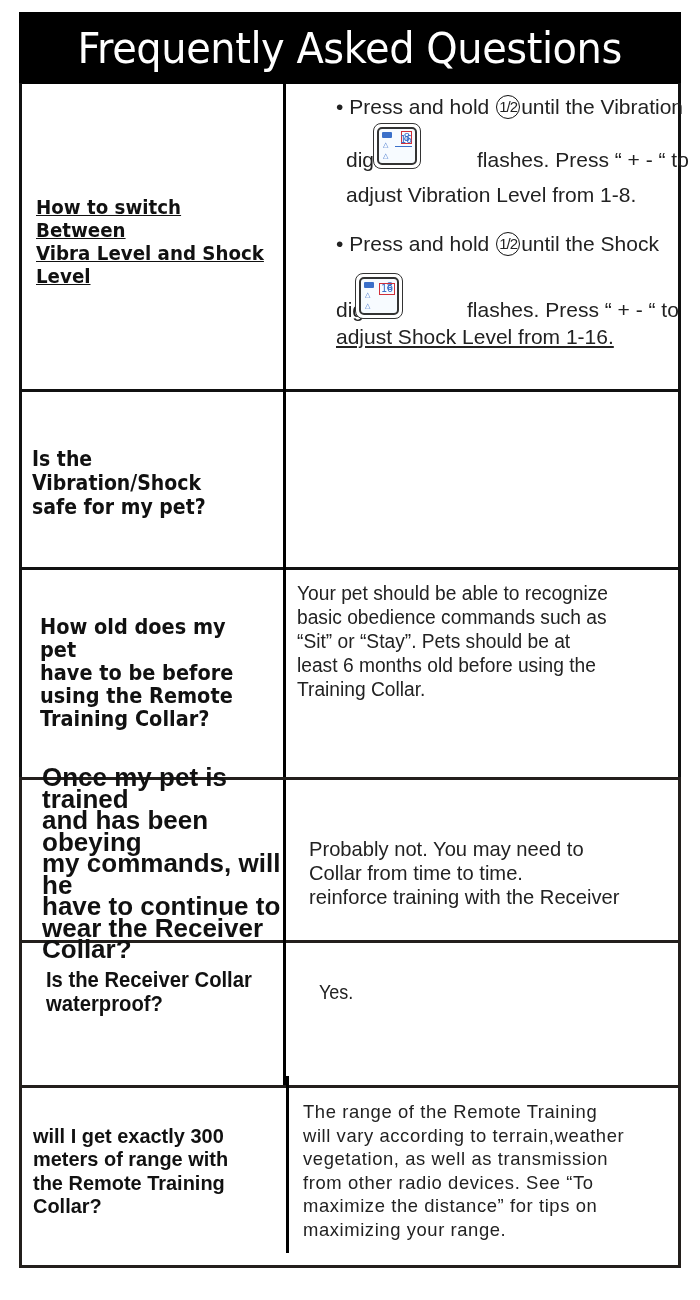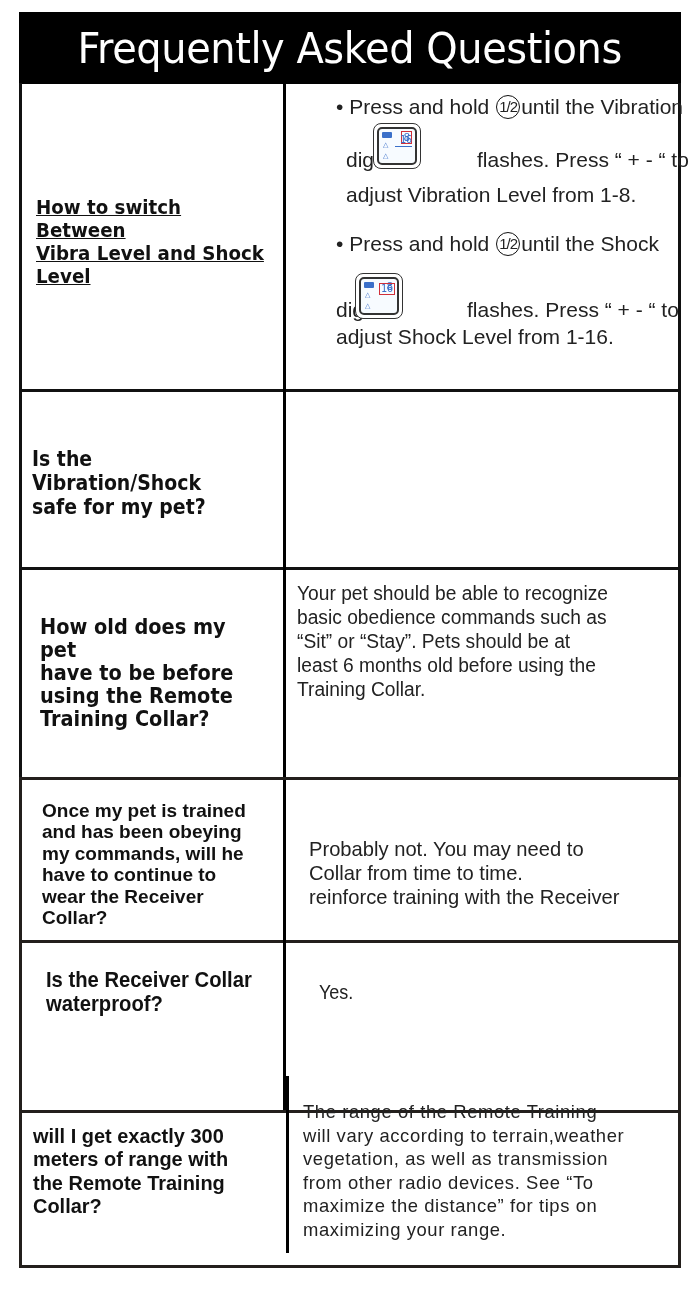--- a/index.html
+++ b/index.html
@@ -106,21 +106,21 @@
           <div class="bat"></div>
           <div class="ic1">△</div>
           <div class="ic2">△</div>
           <div class="vib">8</div>
           <div class="shk hl">16</div>
         </div>
       </div>
       <div class="bullet-line" style="left:139px;top:215px;">
         <span>flashes. Press “ + - “ to</span>
       </div>
-      <div class="bullet-line" style="left:8px;top:242px;">
+      <div class="bullet-line" style="left:8px;top:242px;text-decoration:underline;">
         <span>adjust Shock Level from 1-16.</span>
       </div>
     </div>
   </div>
 
   <div class="row" style="top:377px;height:181px;">
     <div class="q" style="padding-left:10px;padding-top:10px;">
       <span class="txt" style="white-space:pre-line;font-size:21px;line-height:24px;transform:scaleX(0.9);">Is the Vibration/Shock
 safe for my pet?</span>
     </div>
@@ -137,35 +137,35 @@
       <span class="txt" style="left:8px;top:14px;font-size:20px;line-height:24px;transform:scaleX(0.96);">Your pet should be able to recognize
 basic obedience commands such as
 “Sit” or “Stay”. Pets should be at
 least 6 months old before using the
 Training Collar.</span>
     </div>
   </div>
 
   <div class="row dark" style="top:765px;height:166px;border-top:3px solid #231f1c;">
     <div class="q" style="padding-left:20px;padding-top:8px;">
-      <span class="txt" style="white-space:pre-line;font-family:'Liberation Sans',sans-serif;font-size:19px;line-height:21.5px;">Once my pet is trained
+      <span class="txt" style="white-space:pre-line;font-family:'Liberation Sans',sans-serif;font-size:26px;line-height:21.5px;">Once my pet is trained
 and has been obeying
 my commands, will he
 have to continue to
 wear the Receiver
 Collar?</span>
     </div>
     <div class="a">
       <span class="txt" style="left:20px;top:57px;font-size:21px;line-height:24px;transform:scaleX(0.96);">Probably not. You may need to
 Collar from time to time.
 reinforce training with the Receiver</span>
     </div>
   </div>
 
-  <div class="row dark" style="top:928px;height:173px;">
+  <div class="row dark" style="top:928px;height:148px;">
     <div class="q" style="align-items:flex-start;padding-left:24px;padding-top:28px;">
       <span class="txt" style="white-space:pre-line;font-family:'Liberation Sans',sans-serif;font-size:22px;line-height:24px;transform:scaleX(0.92);">Is the Receiver Collar
 waterproof?</span>
     </div>
     <div class="a">
       <span class="txt" style="left:30px;top:40px;font-size:20px;line-height:24px;transform:scaleX(0.9);">Yes.</span>
     </div>
   </div>
 
   <div class="row dark" style="top:1064px;height:192px;">

